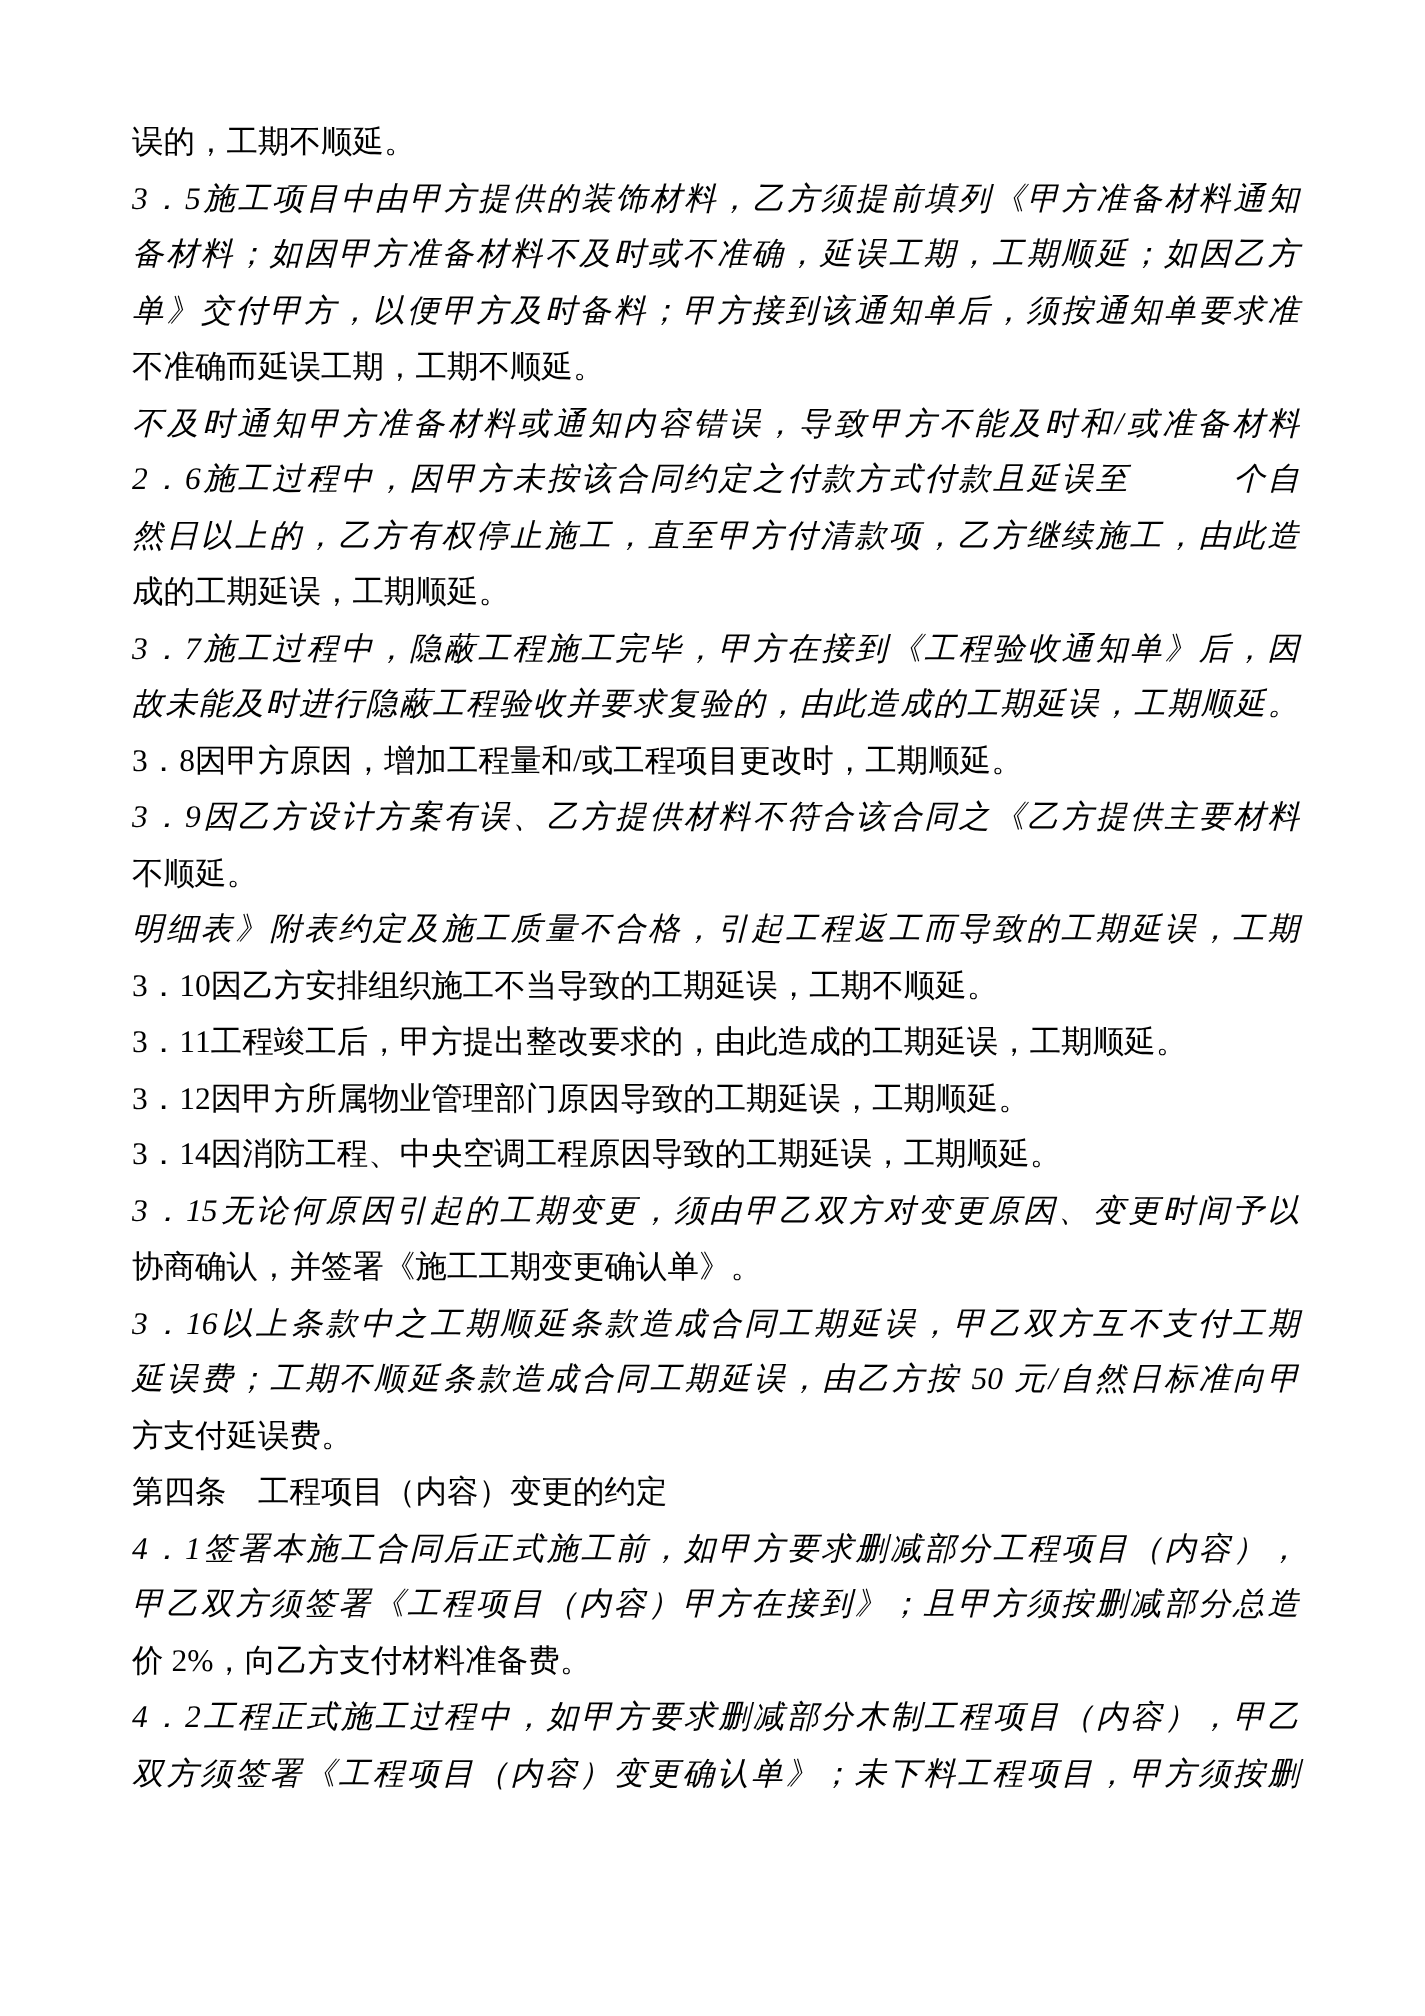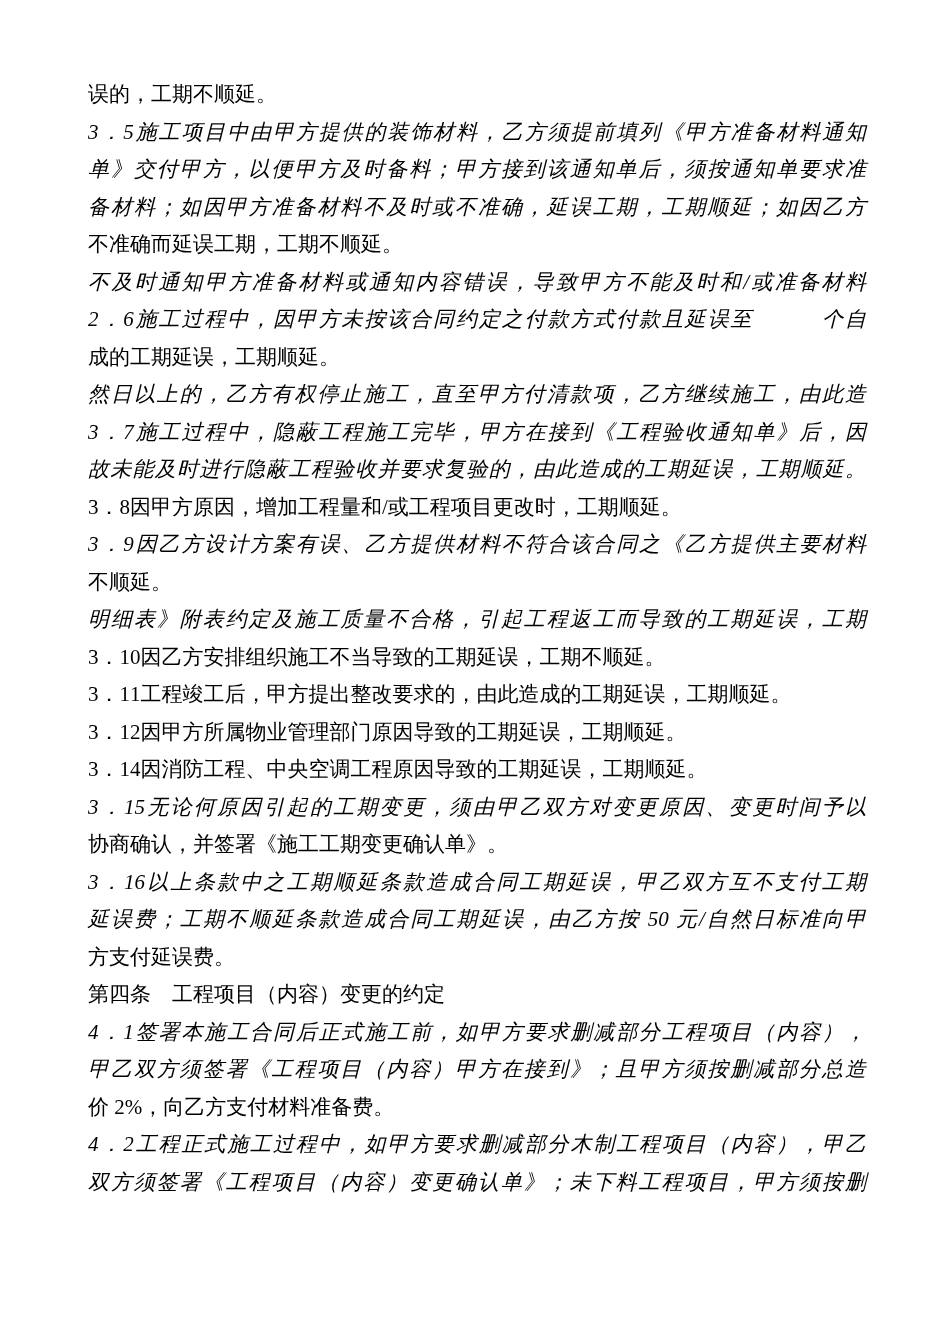--- a/index.html
+++ b/index.html
@@ -39,27 +39,27 @@
     font-style: italic;
   }
 </style>
 </head>
 <body>
 
 <div class="page">
   <div class="doc-body">
       <div class="doc-line">误的，工期不顺延。</div>
       <div class="doc-line justify">3．5施工项目中由甲方提供的装饰材料，乙方须提前填列《甲方准备材料通知</div>
+      <div class="doc-line justify">备材料；如因甲方准备材料不及时或不准确，延误工期，工期顺延；如因乙方</div>
       <div class="doc-line justify">单》交付甲方，以便甲方及时备料；甲方接到该通知单后，须按通知单要求准</div>
-      <div class="doc-line justify">备材料；如因甲方准备材料不及时或不准确，延误工期，工期顺延；如因乙方</div>
       <div class="doc-line">不准确而延误工期，工期不顺延。</div>
       <div class="doc-line justify">不及时通知甲方准备材料或通知内容错误，导致甲方不能及时和/或准备材料</div>
       <div class="doc-line justify">2．6施工过程中，因甲方未按该合同约定之付款方式付款且延误至　　　个自</div>
+      <div class="doc-line justify">然日以上的，乙方有权停止施工，直至甲方付清款项，乙方继续施工，由此造</div>
       <div class="doc-line">成的工期延误，工期顺延。</div>
-      <div class="doc-line justify">然日以上的，乙方有权停止施工，直至甲方付清款项，乙方继续施工，由此造</div>
       <div class="doc-line justify">3．7施工过程中，隐蔽工程施工完毕，甲方在接到《工程验收通知单》后，因</div>
       <div class="doc-line justify">故未能及时进行隐蔽工程验收并要求复验的，由此造成的工期延误，工期顺延。</div>
       <div class="doc-line">3．8因甲方原因，增加工程量和/或工程项目更改时，工期顺延。</div>
       <div class="doc-line justify">3．9因乙方设计方案有误、乙方提供材料不符合该合同之《乙方提供主要材料</div>
       <div class="doc-line">不顺延。</div>
       <div class="doc-line justify">明细表》附表约定及施工质量不合格，引起工程返工而导致的工期延误，工期</div>
       <div class="doc-line">3．10因乙方安排组织施工不当导致的工期延误，工期不顺延。</div>
       <div class="doc-line">3．11工程竣工后，甲方提出整改要求的，由此造成的工期延误，工期顺延。</div>
       <div class="doc-line">3．12因甲方所属物业管理部门原因导致的工期延误，工期顺延。</div>
       <div class="doc-line">3．14因消防工程、中央空调工程原因导致的工期延误，工期顺延。</div>

